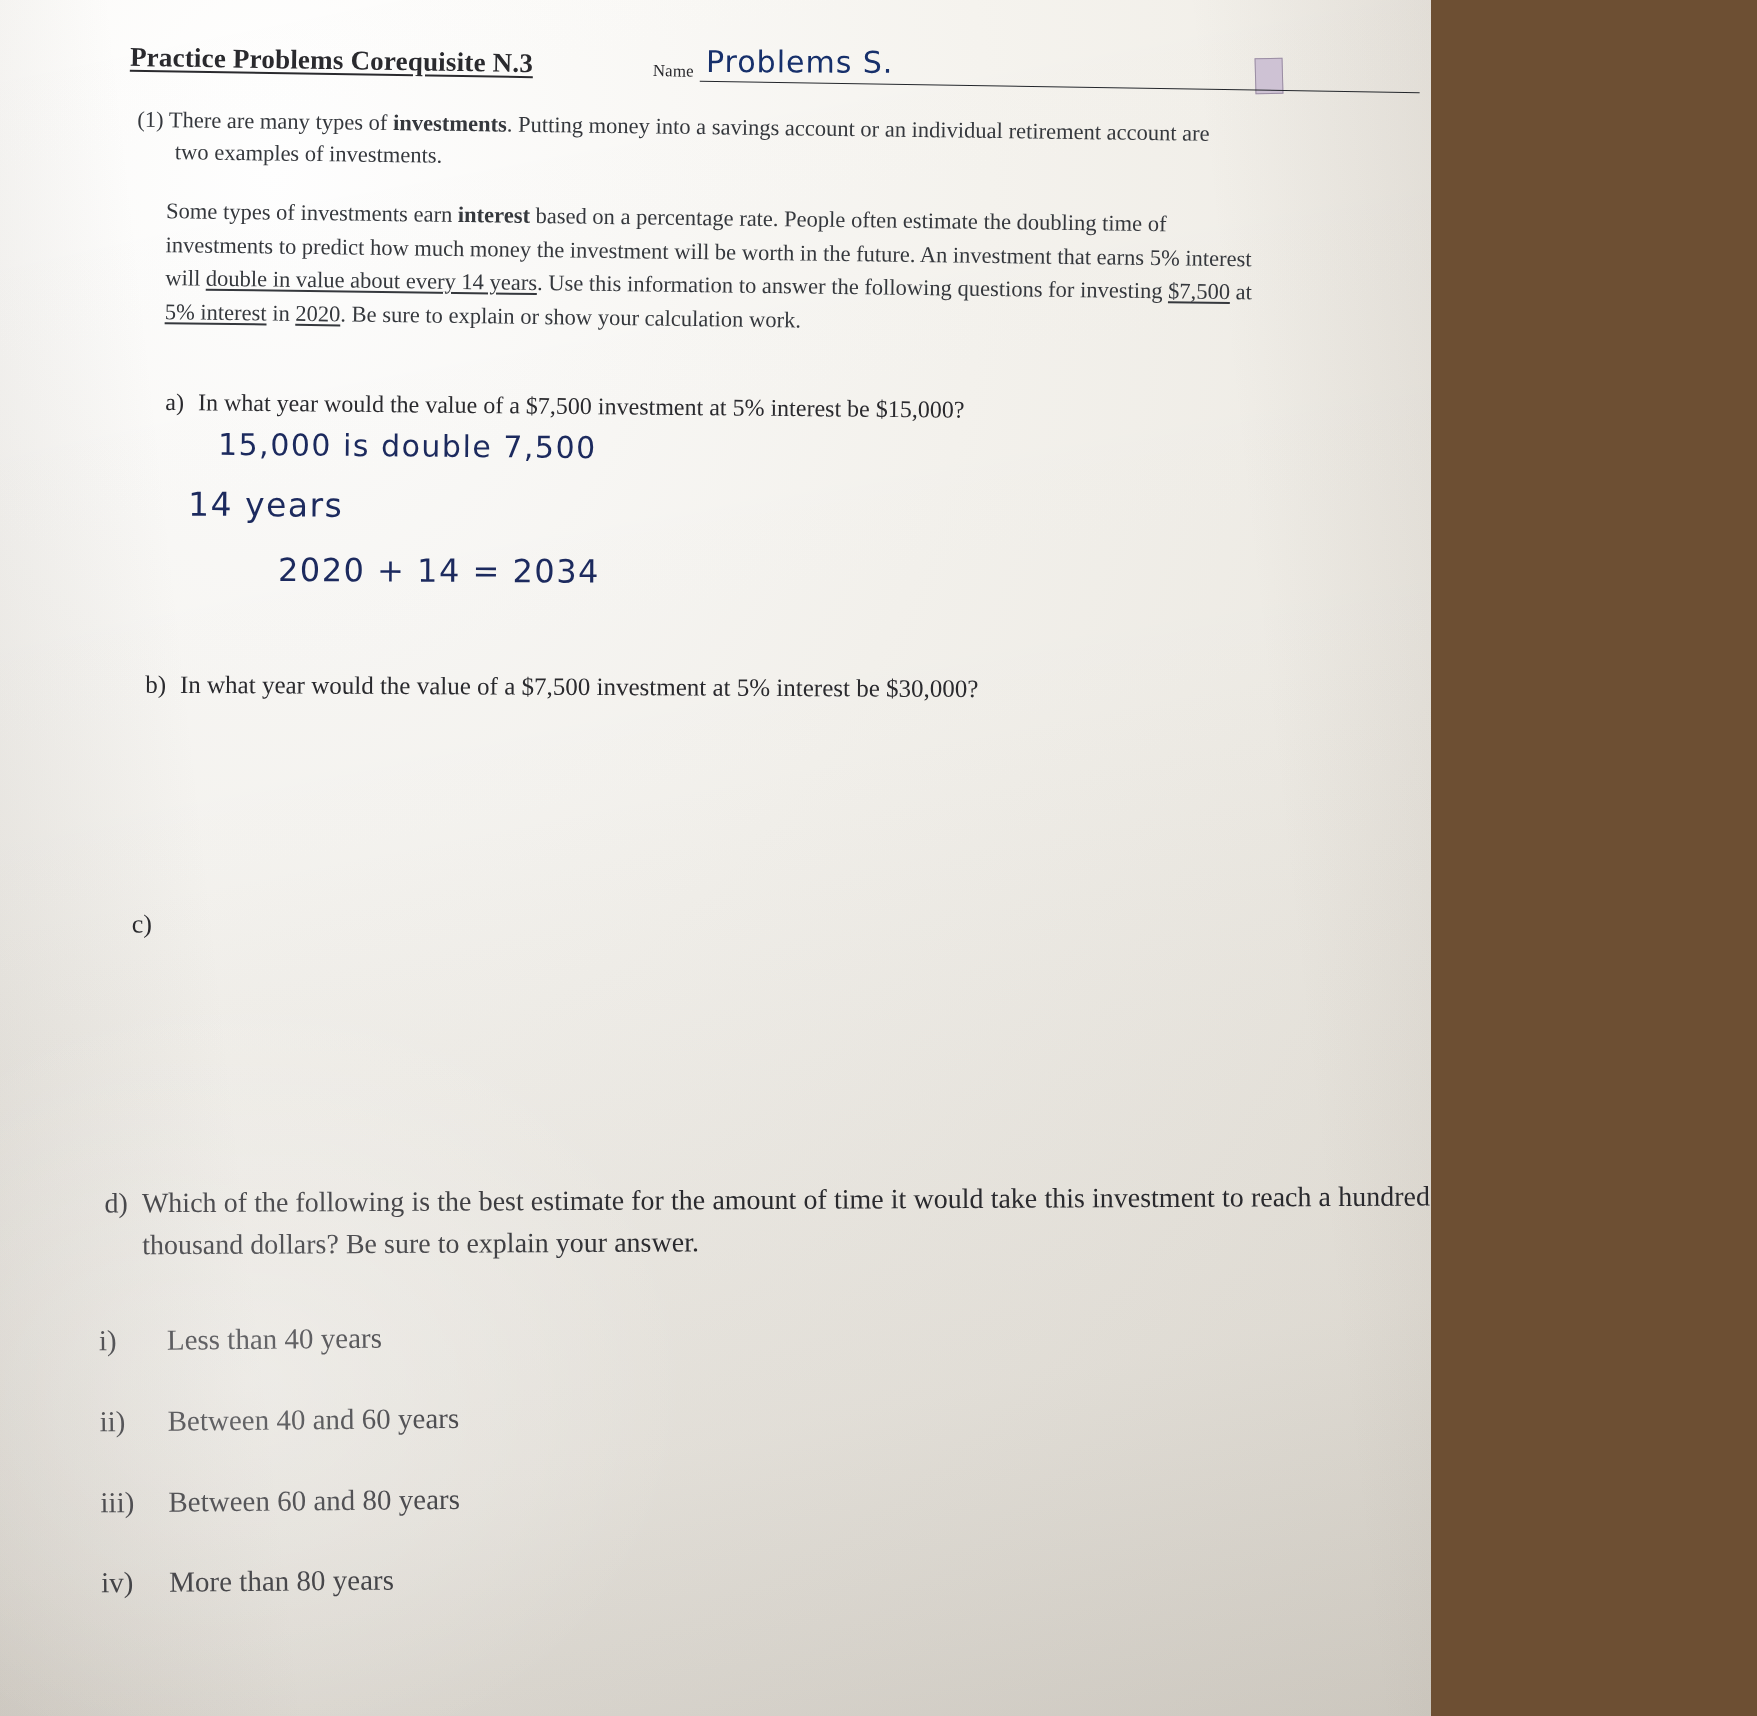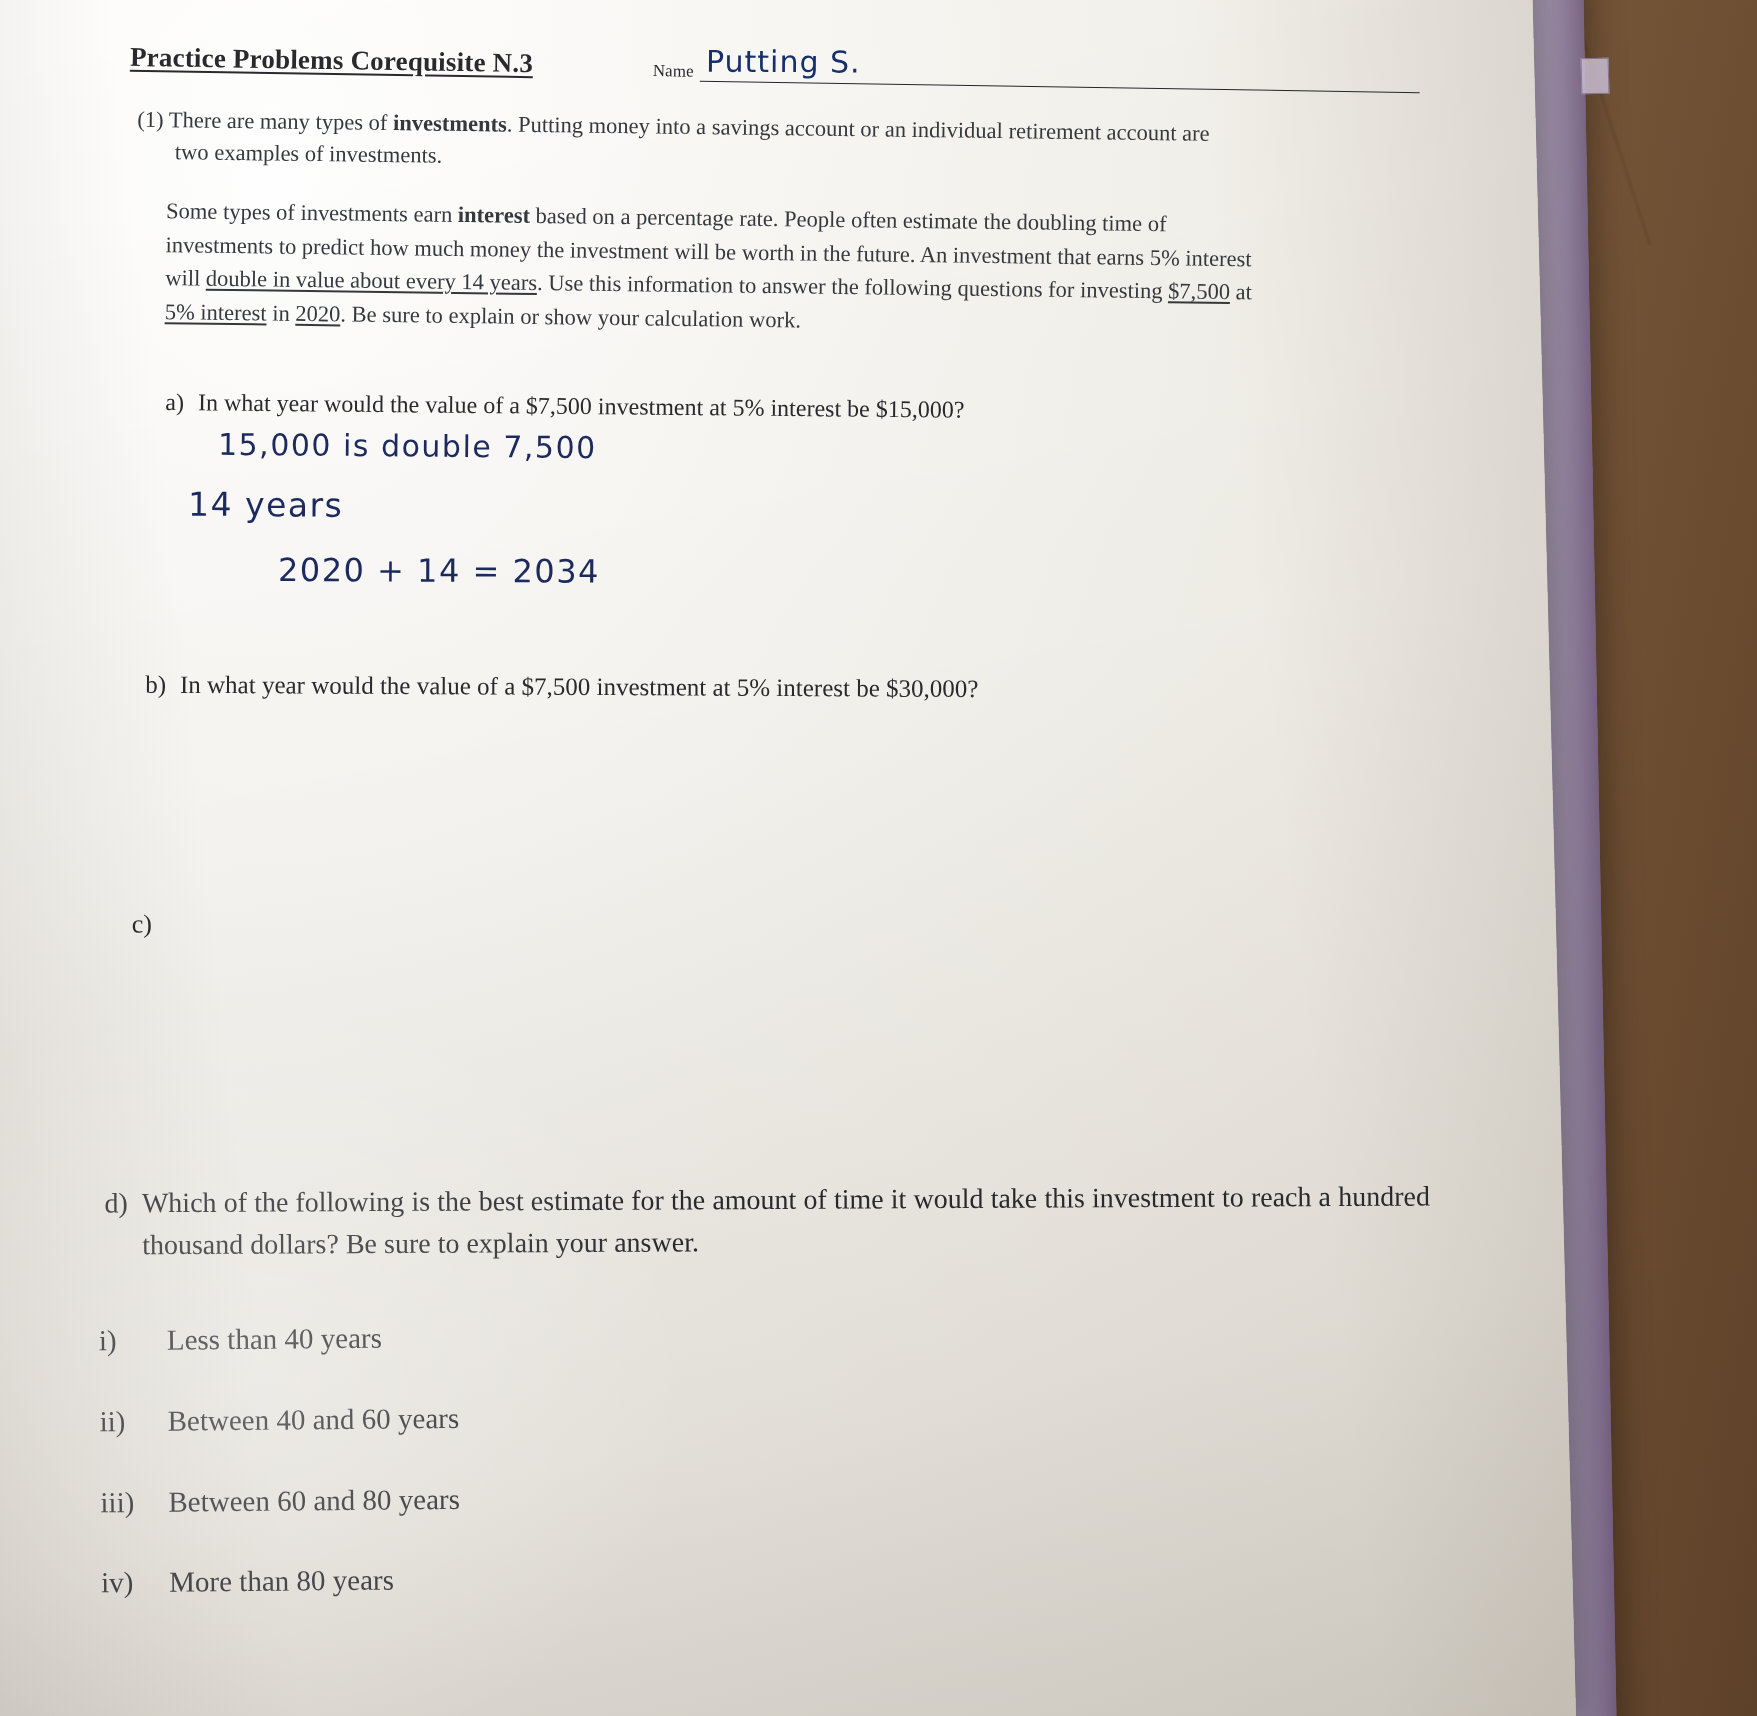--- a/index.html
+++ b/index.html
@@ -5,21 +5,21 @@
   html, body {
     margin: 0;
     padding: 0;
     background: #6d4f33;
     width: 1757px;
     height: 1716px;
     overflow: hidden;
   }
   .scene {
     position: relative;
-    width: 1757px;
+    width: 1431px;
     height: 1716px;
     background: linear-gradient(100deg, #7b5a3a 0%, #8a6642 25%, #9a7450 48%, #7d5c3c 70%, #5e4129 100%);
     font-family: "Liberation Serif", serif;
     overflow: hidden;
   }
   
   .wood-streak {
     position: absolute;
     background: rgba(60, 38, 20, 0.18);
     height: 3px;
@@ -221,21 +221,21 @@
 
   <div class="clip-tab"></div>
 
   <div class="content">
 
     <div class="hdr">
       <div class="hdr-title">Practice Problems Corequisite N.3</div>
       <div class="name-wrap">
         <div class="name-label">Name</div>
         <div class="name-line">
-          <span class="name-hand">Putting S.</span>
+          <span class="name-hand">Problems S.</span>
         </div>
       </div>
     </div>
 
     <div class="q1">
       <p class="hang">
         <span>(1)</span>
         <span>There are many types of </span><span class="b">investments</span><span>. Putting money into a savings account or an individual retirement account are two examples of investments.</span>
       </p>
       <p class="second">

